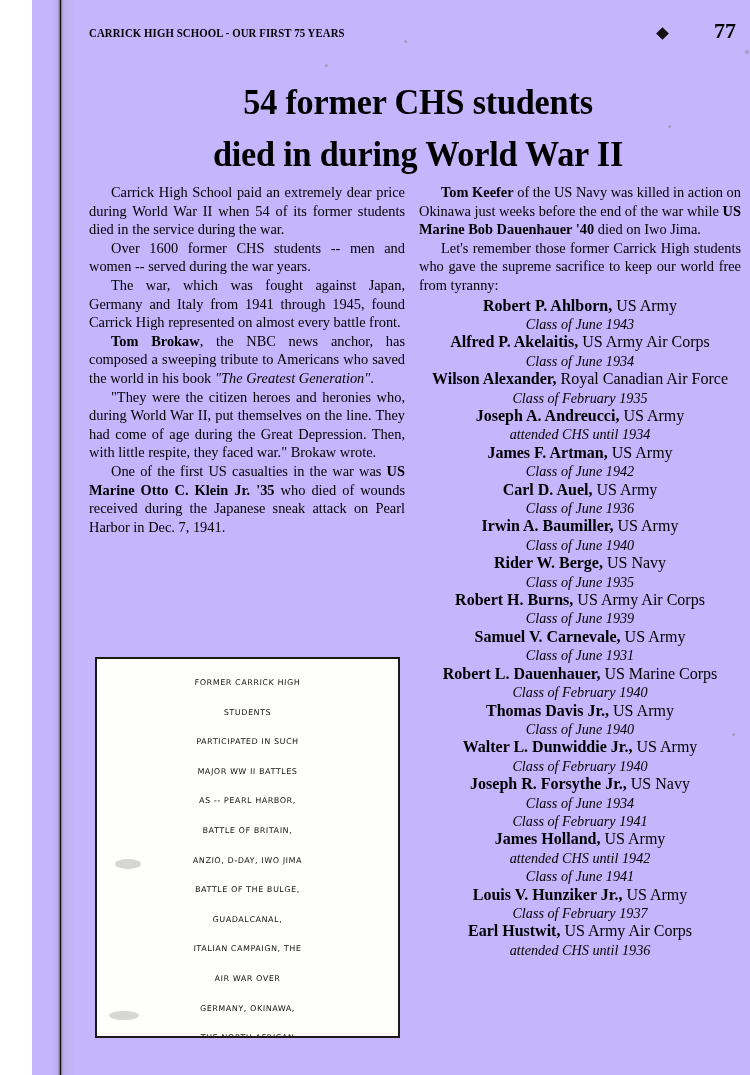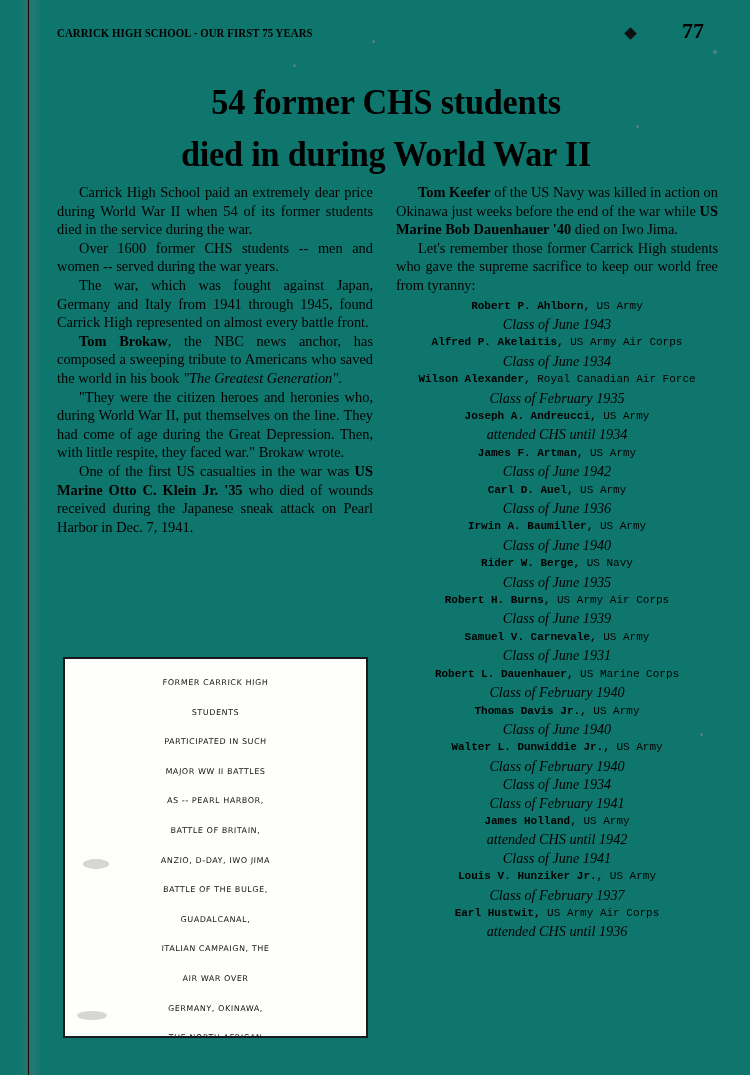--- a/index.html
+++ b/index.html
@@ -13,21 +13,22 @@
     position: relative;
     overflow: hidden;
     font-family: "Liberation Serif", serif;
     color: #000000;
   }
 
   
   #page {
     position: absolute;
     inset: 0;
-    background: #0f766e;
+    background: #c4b5fd;
+    margin-left: 32px;
   }
   .scan-gutter {
     position: absolute;
     left: 26px;
     top: 0;
     width: 5px;
     height: 100%;
     background: linear-gradient(to right,
         rgba(255,255,255,0) 0%,
         rgba(90,90,90,0.55) 28%,
@@ -112,21 +113,21 @@
 
   
   #col-left {
     position: absolute;
     left: 57px;
     top: 183px;
     width: 316px;
   }
   #col-right {
     position: absolute;
-    left: 396px;
+    left: 387px;
     top: 183px;
     width: 322px;
   }
   .body-p {
     font-family: "Liberation Serif", serif;
     font-size: 14.4px;
     line-height: 18.6px;
     text-align: justify;
     text-justify: inter-word;
     margin: 0 0 0 0;
@@ -168,22 +169,22 @@
     background: #9a9a9a;
     border-radius: 50%;
     opacity: .4;
   }
 
   
   #honor-roll { margin-top: 2px; }
   .hr-entry { text-align: center; }
   .hr-name {
     display: block;
-    font-family: Liberation Mono, monospace;
-    font-size: 11px;
+    font-family: Liberation Serif, serif;
+    font-size: 16px;
     line-height: 18.4px;
     white-space: nowrap;
   }
   .hr-name .nm { font-weight: bold; }
   .hr-name .br { font-weight: normal; }
   .hr-class {
     display: block;
     font-family: "Liberation Serif", serif;
     font-style: italic;
     font-size: 14.2px;
@@ -301,20 +302,21 @@
         </div>
         <div class="hr-entry">
           <span class="hr-name"><span class="nm">Thomas Davis Jr.,</span><span class="br"> US Army</span></span>
           <span class="hr-class">Class of June 1940</span>
         </div>
         <div class="hr-entry">
           <span class="hr-name"><span class="nm">Walter L. Dunwiddie Jr.,</span><span class="br"> US Army</span></span>
           <span class="hr-class">Class of February 1940</span>
         </div>
         <div class="hr-entry">
+          <span class="hr-name"><span class="nm">Joseph R. Forsythe Jr.,</span><span class="br"> US Navy</span></span>
           <span class="hr-class">Class of June 1934</span>
         </div>
         <div class="hr-entry">
           <span class="hr-class">Class of February 1941</span>
         </div>
         <div class="hr-entry">
           <span class="hr-name"><span class="nm">James Holland,</span><span class="br"> US Army</span></span>
           <span class="hr-class">attended CHS  until 1942</span>
         </div>
         <div class="hr-entry">

